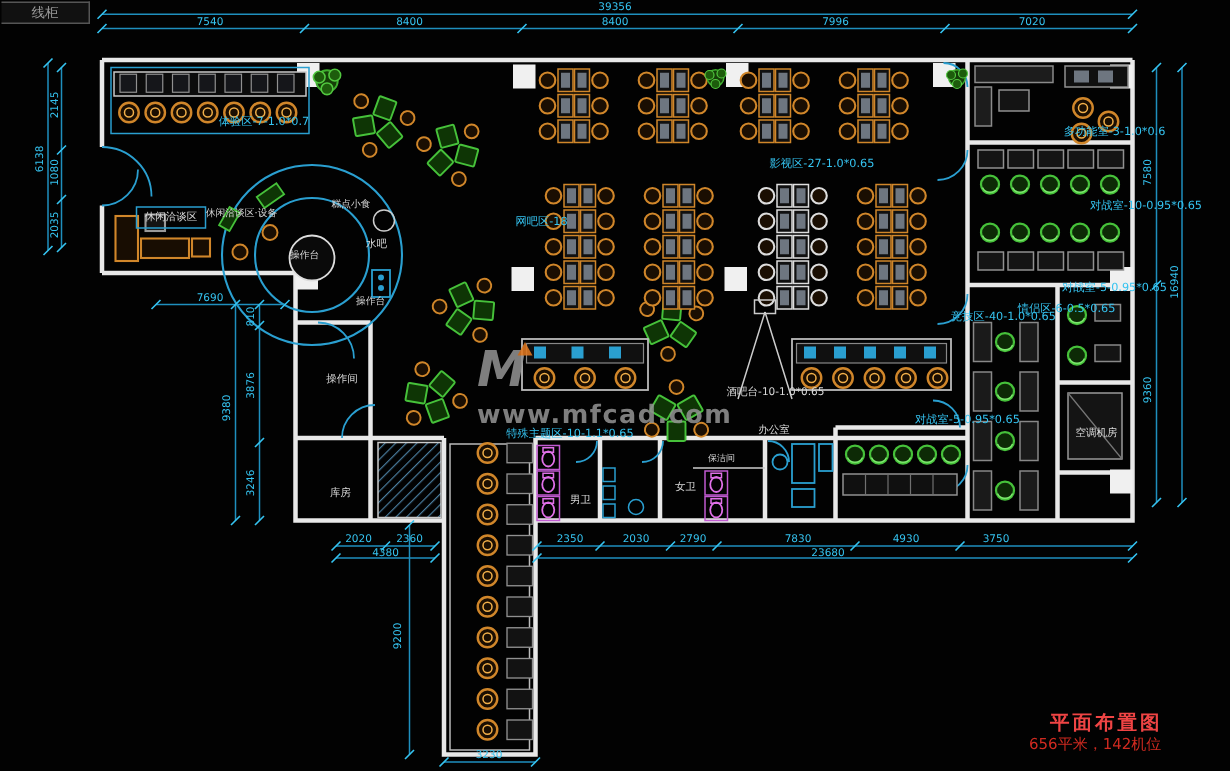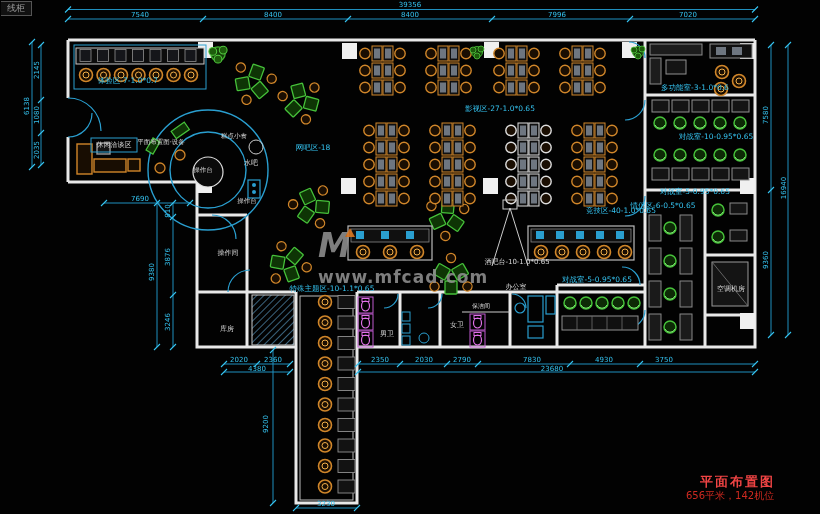--- a/index.html
+++ b/index.html
@@ -1,26 +1,26 @@
 <!DOCTYPE html>
 <html><head>
 <meta charset="utf-8">
 <style>
   html,body{margin:0;padding:0;background:#020202;}
   #stage{position:relative;width:820px;height:514px;background:#020202;overflow:hidden;
          font-family:"DejaVu Sans",sans-serif;}
   #plan-svg{position:absolute;left:0;top:0;}
   .lbl{position:absolute;transform:translate(-50%,-50%);white-space:nowrap;line-height:1;}
-  .cy{color:#35c3f0;font-size:7.5px;}
+  .cy{color:#35c3f0;font-size:7.5px;margin-left:48px;}
   .wh{color:#d8d8d8;font-size:7px;}
   .dim{color:#35c3f0;font-size:7px;}
   .v{transform:translate(-50%,-50%) rotate(-90deg);}
   .s6{font-size:6px;} .s65{font-size:6.5px;}
   #corner-note{position:absolute;left:1px;top:1px;color:#9a9a9a;font-size:9px;border:1px solid #555;
-               border-left:none;padding:0 6px;background:#111;}
+               border-left:none;padding:0 20px;background:#111;}
   #watermark{position:absolute;left:318px;top:226px;width:190px;color:#909090;opacity:0.88;
              pointer-events:none;text-align:left;}
   #watermark .row1{display:flex;align-items:center;gap:4px;}
   .wm-logo{font-size:33px;font-weight:bold;font-style:italic;position:relative;}
   .wm-dot{position:absolute;right:-4px;top:2px;width:0;height:0;border-left:5px solid transparent;
           border-right:5px solid transparent;border-bottom:9px solid #e07820;}
   .wm-cn{font-size:27px;font-weight:bold;letter-spacing:3px;}
   .wm-url{font-size:17px;font-weight:bold;letter-spacing:1px;margin-top:2px;}
   #title-red{position:absolute;left:700px;top:473px;color:#ef4444;font-size:13px;font-weight:bold;
              letter-spacing:2px;}
@@ -411,21 +411,21 @@
 <span class="lbl dim" style="left:462px;top:360px">2790</span>
 <span class="lbl dim" style="left:532px;top:360px">7830</span>
 <span class="lbl dim" style="left:604px;top:360px">4930</span>
 <span class="lbl dim" style="left:664px;top:360px">3750</span>
 <span class="lbl dim" style="left:552px;top:369px">23680</span>
 <span class="lbl dim v" style="left:266px;top:424px">9200</span>
 <span class="lbl dim" style="left:326px;top:504px">3230</span>
 
 <span class="lbl cy" style="left:128px;top:81px">体验区-7-1.0*0.7</span>
 <span class="lbl wh" style="left:114px;top:145px">休闲洽谈区</span>
-<span class="lbl wh s65" style="left:161px;top:142px">平面布置图·设备</span>
+<span class="lbl wh s65" style="left:161px;top:142px">休闲洽谈区·设备</span>
 <span class="lbl wh s65" style="left:234px;top:136px">糕点小食</span>
 <span class="lbl wh" style="left:251px;top:163px">水吧</span>
 <span class="lbl wh s65" style="left:203px;top:170px">操作台</span>
 <span class="lbl wh s65" style="left:247px;top:201px">操作台</span>
 <span class="lbl cy" style="left:313px;top:148px">网吧区-18</span>
 <span class="lbl cy" style="left:500px;top:109px">影视区-27-1.0*0.65</span>
 <span class="lbl cy" style="left:621px;top:211px">竞技区-40-1.0*0.65</span>
 <span class="lbl wh" style="left:517px;top:262px">酒吧台-10-1.0*0.65</span>
 <span class="lbl wh" style="left:516px;top:287px">办公室</span>
 <span class="lbl cy" style="left:597px;top:280px">对战室-5-0.95*0.65</span>

